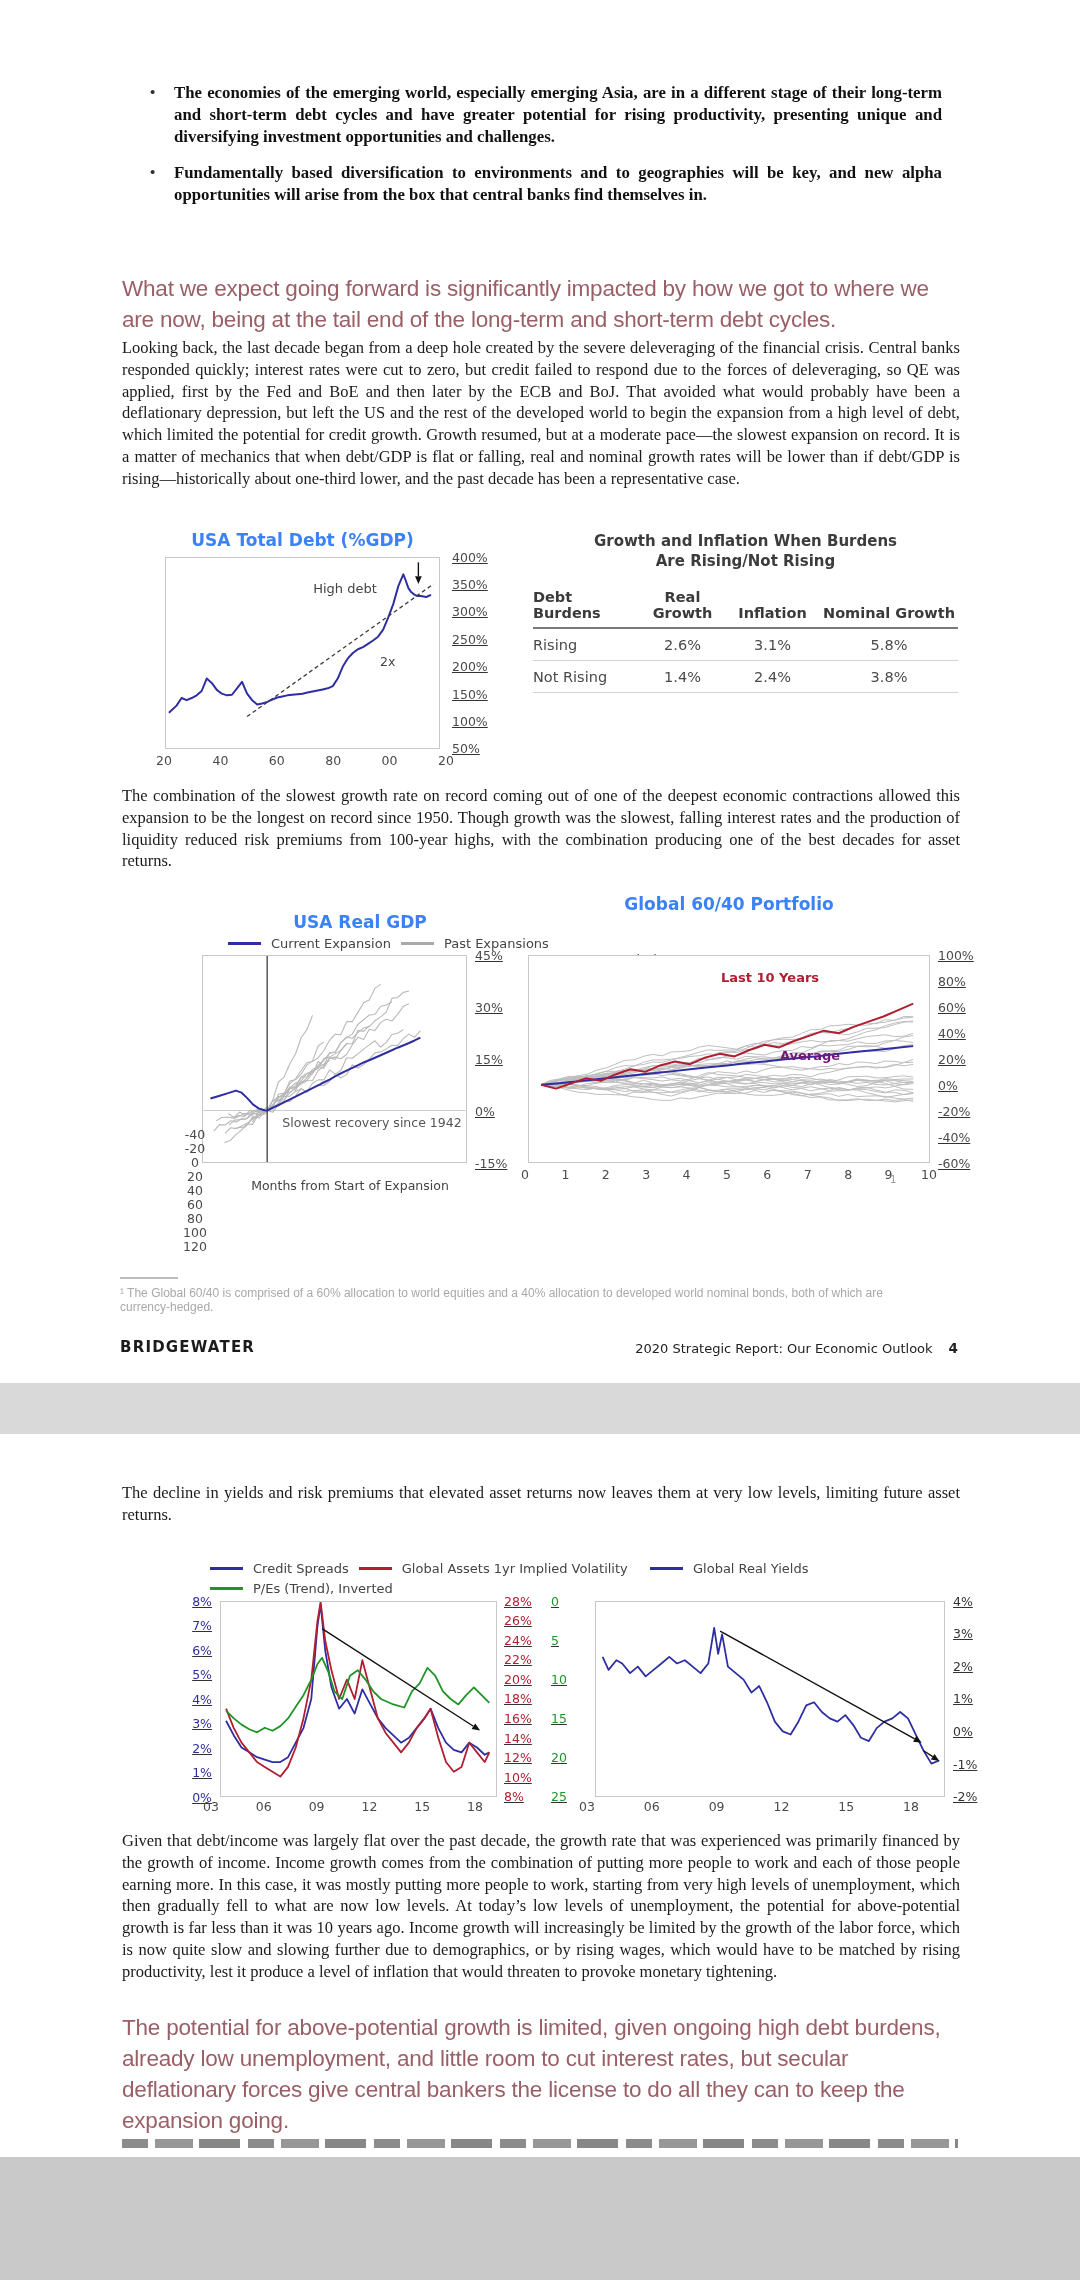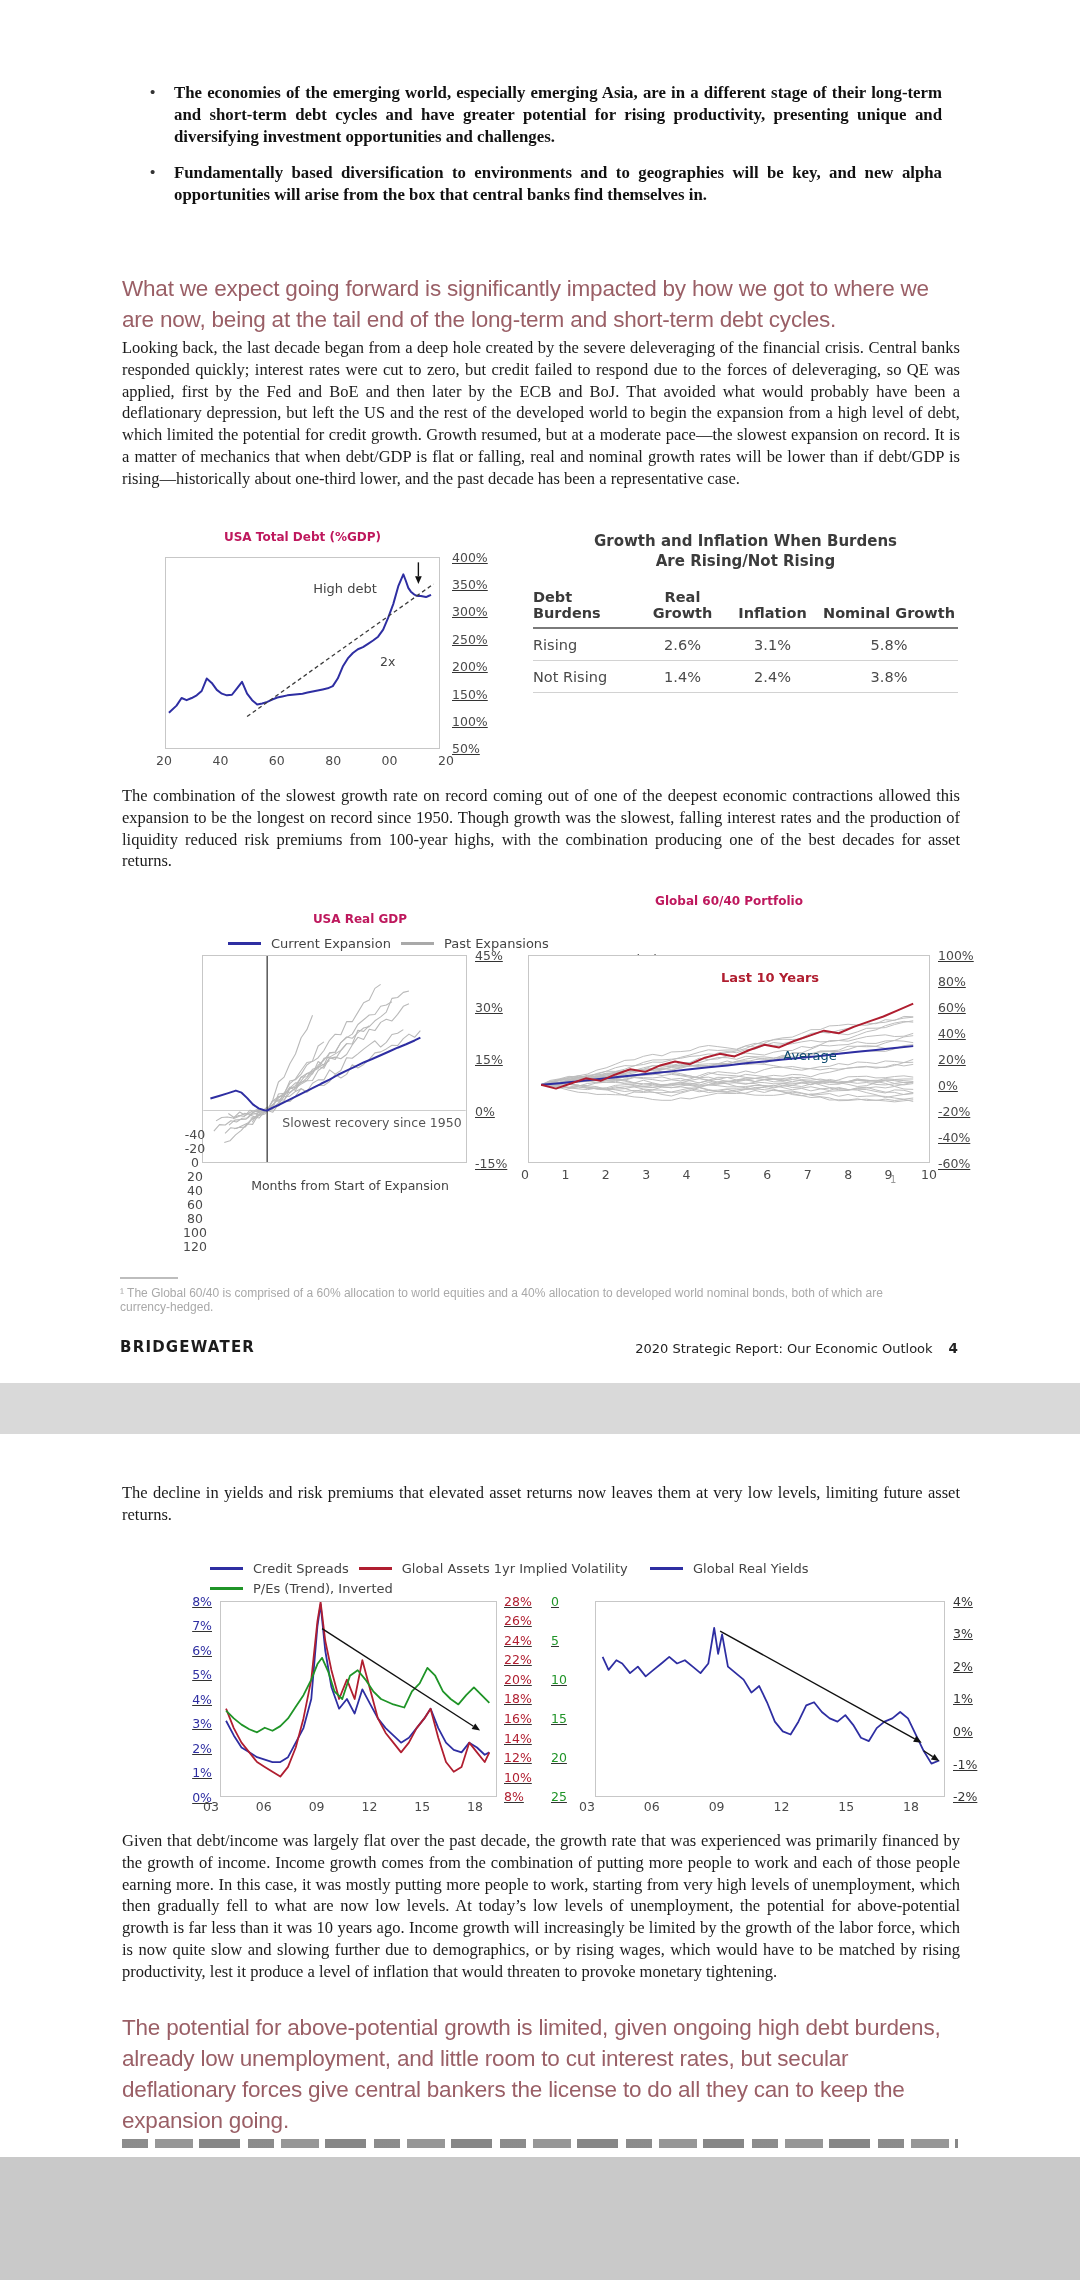--- a/index.html
+++ b/index.html
@@ -15,35 +15,35 @@
   .bullet{display:flex;margin-bottom:15px;}
   .bullet .glyph{width:24px;font-family:"Liberation Serif",serif;font-weight:bold;font-size:15px;line-height:21.8px;}
   .bullet .btext{flex:1;font-family:"Liberation Serif",serif;font-weight:bold;font-size:16.8px;line-height:21.8px;color:#111;text-align:justify;}
   .bodypara{font-size:16.5px;line-height:21.8px;text-align:justify;}
   #intro{left:122px;top:231px;width:838px;}
   .red-heading{left:122px;width:842px;font-family:"Liberation Sans",sans-serif;font-weight:400;
                font-size:22.5px;line-height:31px;color:#9a5f66;letter-spacing:-0.2px;}
   #heading1{top:273px;}
   #para1{left:122px;top:337px;width:838px;}
   #para2{left:122px;top:785px;width:838px;}
-  .chart-title{font-weight:bold;font-size:12px;color:#be185d;text-align:center;}
+  .chart-title{font-weight:bold;font-size:17px;color:#3b82f6;text-align:center;}
   .chart-sub{font-size:13px;color:#4f4f4f;text-align:center;margin-top:35px;}
   svg.plot{position:absolute;border:1px solid #c7c7c7;box-sizing:border-box;background:#fff;}
   .yticks{display:flex;flex-direction:column;justify-content:space-between;position:absolute;text-decoration:underline;}
   .yticks span{height:13px;line-height:13px;margin:-6.5px 0;font-size:12.5px;color:#4a4a4a;white-space:nowrap;}
   .yticks.right-align{text-align:right;}
   .xticks{display:flex;justify-content:space-between;position:absolute;}
   .xticks span{width:28px;margin:0 -14px;text-align:center;font-size:12.5px;line-height:14px;color:#4a4a4a;}
   .tick-blue span{color:#2e2ea2;}
   .tick-red span{color:#b01e30;}
   .tick-green span{color:#1f9427;}
   .tick-dark span{color:#333;}
   .ann{position:absolute;font-size:13px;color:#444;text-align:center;}
   .ann-red{color:#b01e30;font-weight:bold;font-size:13px;}
-  .ann-blue{color:#0c4a6e;font-weight:normal;font-size:13px;}
+  .ann-blue{color:#701a75;font-weight:bold;font-size:13px;}
   .legend{position:absolute;display:flex;align-items:center;gap:10px;font-size:13px;color:#444;white-space:nowrap;}
   .dash{display:inline-block;width:33px;height:2.5px;}
   
   #gtable{left:533px;top:531px;width:425px;}
   #gtable .t-title{font-weight:bold;font-size:15px;line-height:20px;color:#3c3c3c;text-align:center;}
   .tgrid{display:grid;grid-template-columns:107px 85px 95px 138px;margin-top:12px;}
   .tgrid .th{font-weight:bold;font-size:14.5px;color:#3a3a3a;display:flex;align-items:flex-end;min-height:38px;padding-bottom:6px;border-bottom:2px solid #7a7a7a;}
   .tgrid .td{font-size:14.5px;color:#4a4a4a;padding:8px 0 7px 0;border-bottom:1px solid #d2d2d2;}
   .c-center{justify-content:center;text-align:center;}
   .th.c-center{justify-content:center;}
@@ -167,21 +167,21 @@
         <span>-40</span>
         <span>-20</span>
         <span>0</span>
         <span>20</span>
         <span>40</span>
         <span>60</span>
         <span>80</span>
         <span>100</span>
         <span>120</span>
       </div>
-    <div class="ann" style="left:277px;top:1115px;width:190px;font-size:12.5px;color:#555;">Slowest recovery since 1950</div>
+    <div class="ann" style="left:277px;top:1115px;width:190px;font-size:12.5px;color:#555;">Slowest recovery since 1942</div>
     <div class="ann" style="left:240px;top:1178px;width:220px;font-size:12.5px;">Months from Start of Expansion</div>
 
     <div class="abs chart-title" style="left:528px;top:894px;width:402px;">Global 60/40 Portfolio</div>
     <div class="abs chart-sub" style="left:528px;top:917px;width:402px;">Cumulative Excess Returns over 10-Year</div>
     <div class="abs chart-sub" style="left:528px;top:935px;width:402px;">Periods since 1950 (ln)</div>
     <svg class="plot" width="402" height="208" style="left:528px;top:955px;" viewBox="0 0 402 208">
         <polyline points="11.3,130.0 20.7,127.2 30.1,127.6 39.4,125.7 48.8,126.9 58.2,125.1 67.6,122.6 77.0,121.6 86.4,118.0 95.8,118.4 105.2,115.5 114.6,112.9 124.0,110.7 133.4,112.3 142.8,111.3 152.2,111.2 161.6,107.7 170.9,107.7 180.3,105.0 189.7,102.5 199.1,102.7 208.5,104.3 217.9,101.3 227.3,101.8 236.7,101.9 246.1,102.9 255.5,101.9 264.9,97.8 274.3,98.0 283.7,99.2 293.0,96.0 302.4,95.8 311.8,95.1 321.2,91.1 330.6,91.2 340.0,90.6 349.4,91.1 358.8,87.7 368.2,85.2 377.6,81.7 387.0,80.4" fill="none" stroke="#bdbdbd" stroke-width="1" stroke-linejoin="round"></polyline>
         <polyline points="11.3,130.0 20.7,127.6 30.1,128.2 39.4,126.0 48.8,124.0 58.2,123.6 67.6,120.5 77.0,118.3 86.4,119.7 95.8,115.7 105.2,115.1 114.6,114.5 124.0,110.8 133.4,110.8 142.8,111.2 152.2,107.8 161.6,107.6 170.9,103.2 180.3,104.5 189.7,103.9 199.1,100.9 208.5,100.5 217.9,98.0 227.3,99.0 236.7,100.0 246.1,97.1 255.5,95.5 264.9,95.4 274.3,91.4 283.7,92.6 293.0,89.7 302.4,85.5 311.8,85.3 321.2,83.6 330.6,80.0 340.0,76.5 349.4,74.6 358.8,70.4 368.2,67.7 377.6,66.0 387.0,66.8" fill="none" stroke="#bdbdbd" stroke-width="1" stroke-linejoin="round"></polyline>
         <polyline points="11.3,130.0 20.7,129.5 30.1,131.2 39.4,132.4 48.8,130.5 58.2,132.4 67.6,134.5 77.0,135.2 86.4,133.1 95.8,132.0 105.2,132.2 114.6,134.3 124.0,135.2 133.4,132.2 142.8,133.0 152.2,131.5 161.6,129.7 170.9,131.8 180.3,129.8 189.7,127.0 199.1,126.1 208.5,128.1 217.9,128.6 227.3,128.8 236.7,131.2 246.1,131.3 255.5,128.6 264.9,129.4 274.3,127.5 283.7,129.8 293.0,127.7 302.4,129.7 311.8,129.4 321.2,127.2 330.6,128.6 340.0,127.7 349.4,129.7 358.8,130.2 368.2,129.0 377.6,130.1 387.0,128.8" fill="none" stroke="#bdbdbd" stroke-width="1" stroke-linejoin="round"></polyline>
         <polyline points="11.3,130.0 20.7,131.3 30.1,128.3 39.4,127.3 48.8,127.4 58.2,125.8 67.6,128.3 77.0,127.4 86.4,126.4 95.8,129.0 105.2,130.9 114.6,131.7 124.0,132.5 133.4,131.5 142.8,128.7 152.2,128.0 161.6,125.7 170.9,123.9 180.3,125.0 189.7,127.4 199.1,129.1 208.5,131.6 217.9,133.1 227.3,130.6 236.7,130.7 246.1,133.2 255.5,131.4 264.9,130.7 274.3,131.8 283.7,129.3 293.0,127.6 302.4,124.6 311.8,126.3 321.2,127.5 330.6,125.5 340.0,126.7 349.4,127.7 358.8,126.0 368.2,128.7 377.6,127.6 387.0,127.3" fill="none" stroke="#bdbdbd" stroke-width="1" stroke-linejoin="round"></polyline>

